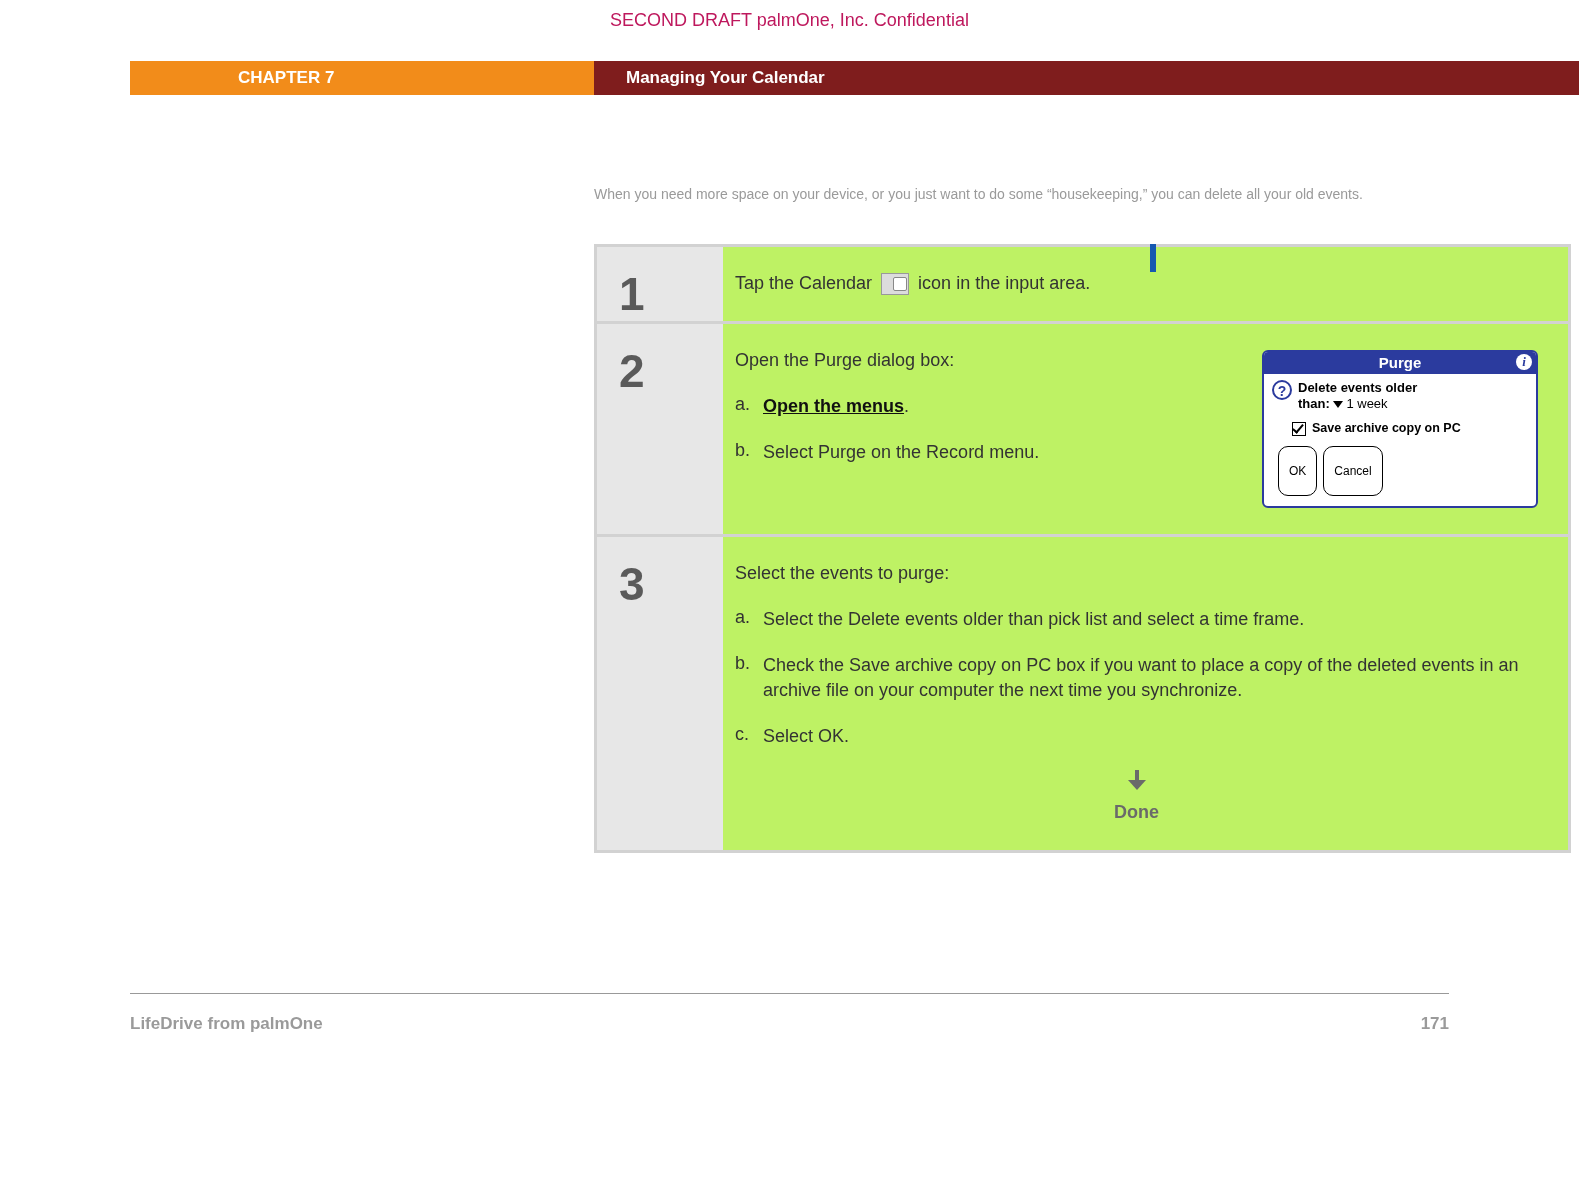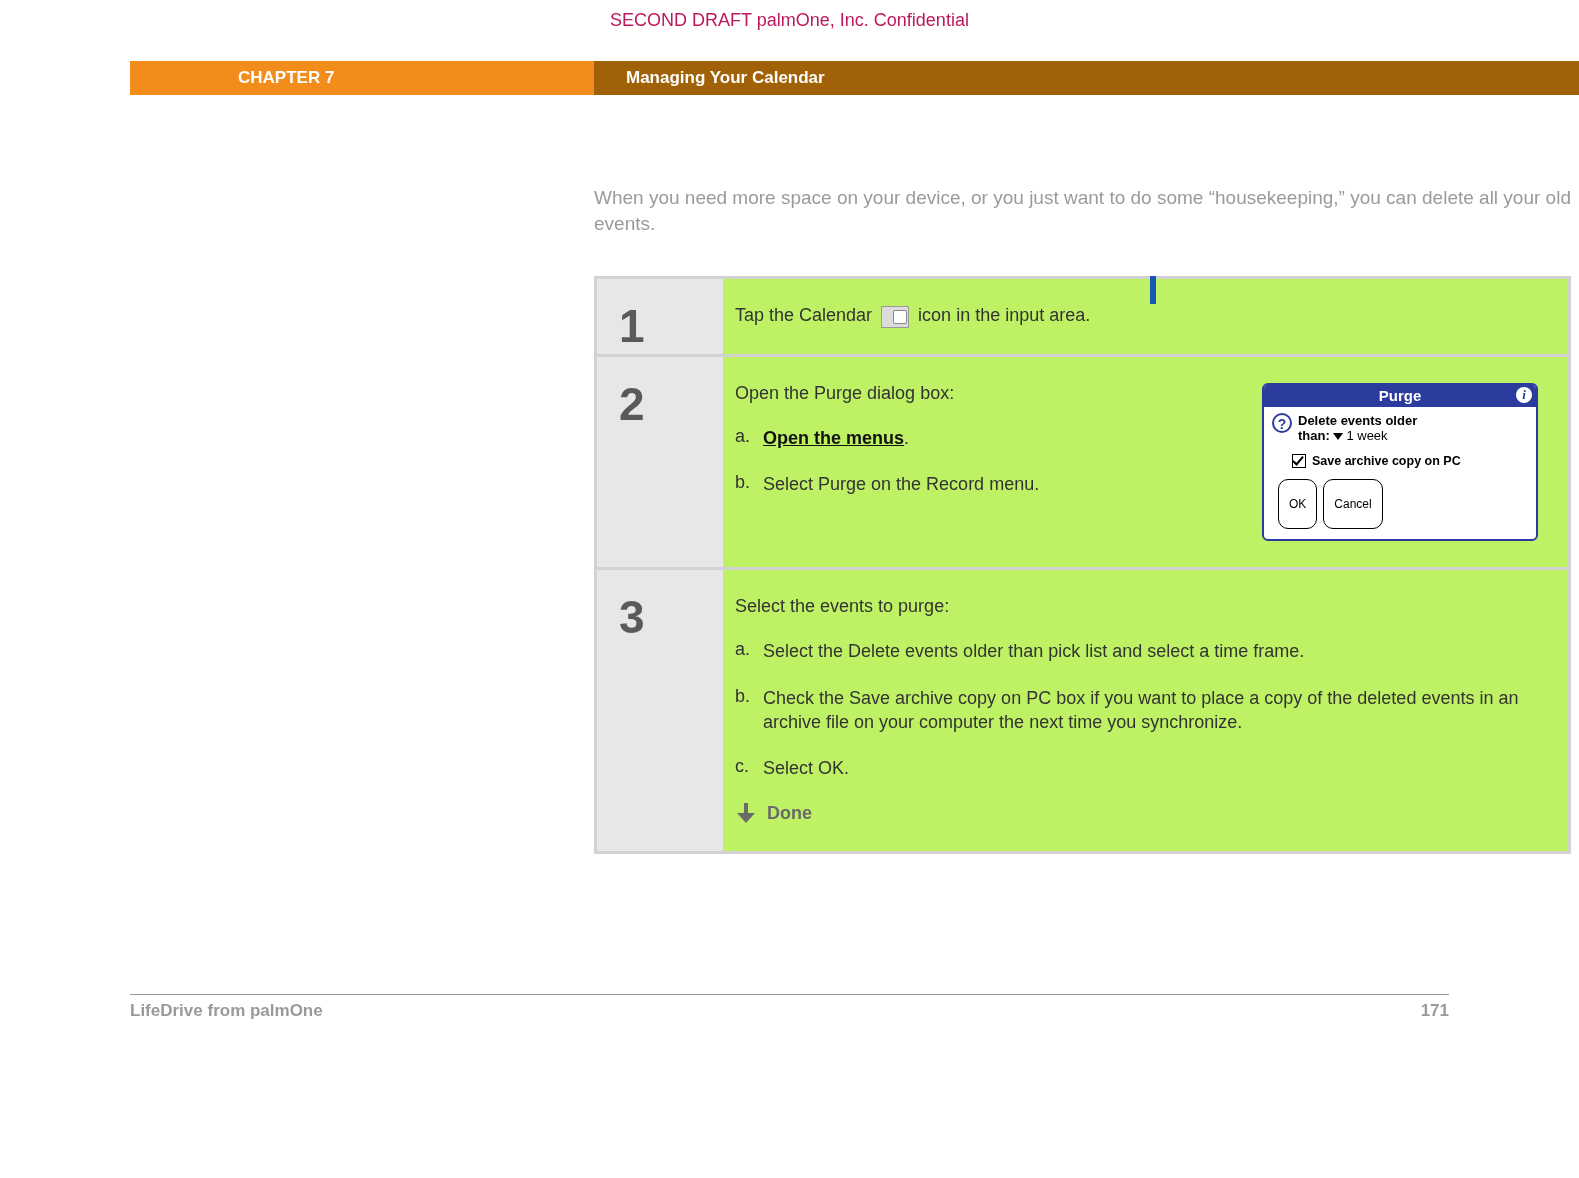--- a/index.html
+++ b/index.html
@@ -26,42 +26,42 @@
       background: #f28c1a;
       color: #fff;
       font-weight: bold;
       font-size: 17px;
       display: flex;
       align-items: center;
       padding-left: 108px;
     }
     .banner-gray {
       flex: 1 1 auto;
-      background: #a16207;
+      background: #7f1d1d;
       color: #fff;
       font-weight: bold;
       font-size: 17px;
       display: flex;
       align-items: center;
       padding-left: 32px;
     }
     .content-area {
       margin-left: 594px;
       margin-right: 8px;
       padding-top: 90px;
     }
     .section-title {
       color: #f28c1a;
       font-size: 28px;
       font-weight: bold;
       margin-bottom: 14px;
     }
     .section-intro {
       color: #9a9a9a;
-      font-size: 19px;
+      font-size: 14px;
       line-height: 1.35;
       margin-bottom: 40px;
     }
     .change-bar {
       position: absolute;
       left: 556px;
       width: 6px;
       height: 28px;
       background: #1558b0;
     }
@@ -101,21 +101,21 @@
       border: 1px solid #999;
       vertical-align: middle;
       margin: 0 4px;
       position: relative;
     }
     .inline-icon::after {
       content: ""; position: absolute; width: 12px; height: 12px;
       background: #fff; border: 1px solid #888; border-radius: 2px;
       top: 3px; left: 11px;
     }
-    .done-row { display: flex; align-items: center; gap: 10px; margin-top: 22px; color: #6a6a6a; font-weight: bold; }
+    .done-row { display: flex; align-items: center; gap: 10px; margin-top: 22px; color: #6a6a6a; font-weight: bold; flex-direction: column; }
     .done-arrow {
       width: 22px; height: 22px; position: relative;
     }
     .done-arrow::before {
       content: ""; position: absolute; left: 9px; top: 0; width: 4px; height: 14px; background: #6a6a6a;
     }
     .done-arrow::after {
       content: ""; position: absolute; left: 2px; top: 10px; width: 0; height: 0;
       border-left: 9px solid transparent; border-right: 9px solid transparent; border-top: 10px solid #6a6a6a;
     }
@@ -160,21 +160,21 @@
       border-right: 2px solid #000; border-bottom: 2px solid #000; transform: rotate(40deg);
     }
     .dlg-btns { display: flex; gap: 6px; padding: 0 0 4px 6px; }
     .dlg-btn {
       border: 1.5px solid #000; border-radius: 10px; padding: 16px 10px;
       font-size: 12px; font-family: Arial; background: #fff; line-height: 16px;
     }
     .footer {
       margin: 140px 130px 0 130px;
       border-top: 1px solid #999;
-      padding-top: 6px;
+      padding-top: 20px;
       display: flex; justify-content: space-between;
       color: #9a9a9a; font-size: 17px; font-weight: bold;
     }
   </style>
 </head>
 <body>
 
 <div class="draft-header">SECOND DRAFT palmOne, Inc.  Confidential</div>
 
 <div class="banner">

